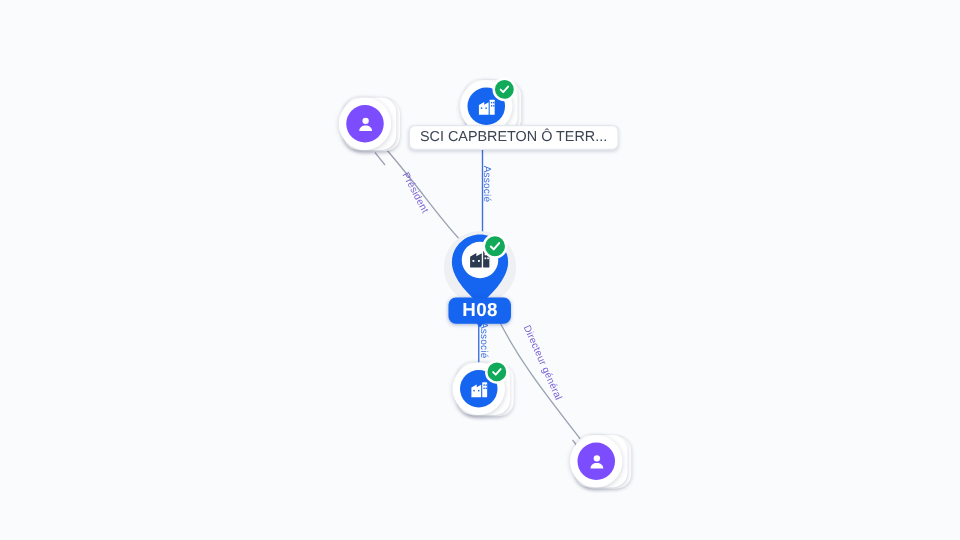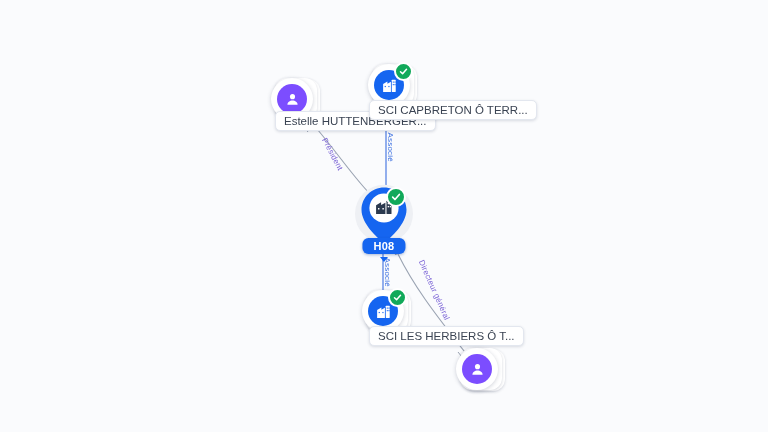--- a/index.html
+++ b/index.html
@@ -44,30 +44,30 @@
   .pin{position:relative;width:48px;height:58px;}
   .pin svg{display:block;}
   .pincheck{position:absolute;right:2px;top:1px;width:16px;height:16px;
             border-radius:50%;background:#11a95a;border:2px solid #ffffff;
             display:flex;align-items:center;justify-content:center;z-index:3;}
   .pinicon{position:absolute;left:50%;top:21px;transform:translate(-50%,-50%);
            z-index:2;}
 
   .hbadge{position:absolute;left:50%;transform:translateX(-50%);
           top:52px;background:#1565f0;color:#ffffff;border-radius:6px;
-          padding:2px 11px;font-size:11px;font-weight:700;letter-spacing:.3px;
+          padding:2px 11px;font-size:15px;font-weight:700;letter-spacing:.3px;
           box-shadow:0 1px 3px rgba(20,60,140,.35);white-space:nowrap;text-align:center;}
   .hbadge-tail{position:absolute;left:50%;top:71px;transform:translateX(-50%);
           width:0;height:0;border-left:4px solid transparent;
           border-right:4px solid transparent;border-top:5px solid #1565f0;}
 
   
   .plabel{position:absolute;background:#ffffff;border:1px solid #e3e7ef;
           border-radius:5px;padding:3px 8px;font-size:11.5px;color:#3b4453;
-          white-space:nowrap;box-shadow:0 1px 3px rgba(40,50,80,.16);margin-left:42px;}
+          white-space:nowrap;box-shadow:0 1px 3px rgba(40,50,80,.16);}
 
   
   .elabel{position:absolute;font-size:8px;letter-spacing:.2px;white-space:nowrap;
           transform-origin:left center;}
   .elabel.blue{color:#3b6fe0;}
   .elabel.purple{color:#7b63d6;}
 </style>
 </head>
 <body>
 
@@ -109,21 +109,20 @@
     <div class="stack s2"></div>
     <div class="disc">
       <div class="inner person">
         <svg width="17" height="17" viewBox="0 0 24 24" fill="#ffffff">
           <circle cx="12" cy="8" r="3.6"></circle>
           <path d="M4.8 19.4c0-3.7 3.3-6 7.2-6s7.2 2.3 7.2 6z"></path>
         </svg>
       </div>
     </div>
   </div>
-  <div class="plabel" style="left:233px;top:111px;">Estelle HUTTENBERGER...</div>
 
   <div class="node" style="left:389px;top:85px;">
     <div class="stack s1"></div>
     <div class="stack s2"></div>
     <div class="disc">
       <div class="inner company">
         <svg width="17" height="17" viewBox="0 0 24 24" fill="#ffffff">
           <path d="M3 21V9.8l6-3.4v3.1l5-2.7V21z"></path>
           <rect x="15.2" y="4" width="5.6" height="17" rx="0.6"></rect>
           <rect x="16.6" y="6.4" width="1.5" height="1.6" fill="#1565f0"></rect>
@@ -189,21 +188,20 @@
           <rect x="10.4" y="12.6" width="1.6" height="1.7" fill="#1565f0"></rect>
         </svg>
       </div>
       <div class="check">
         <svg width="9" height="9" viewBox="0 0 24 24" fill="none" stroke="#ffffff" stroke-width="4" stroke-linecap="round" stroke-linejoin="round">
           <path d="M4 12.5 L9.5 18 L20 6"></path>
         </svg>
       </div>
     </div>
   </div>
-  <div class="plabel" style="left:327px;top:326px;">SCI LES HERBIERS Ô T...</div>
 
   <div class="node" style="left:477px;top:369px;">
     <div class="stack s1"></div>
     <div class="stack s2"></div>
     <div class="disc">
       <div class="inner person">
         <svg width="17" height="17" viewBox="0 0 24 24" fill="#ffffff">
           <circle cx="12" cy="8" r="3.6"></circle>
           <path d="M4.8 19.4c0-3.7 3.3-6 7.2-6s7.2 2.3 7.2 6z"></path>
         </svg>

